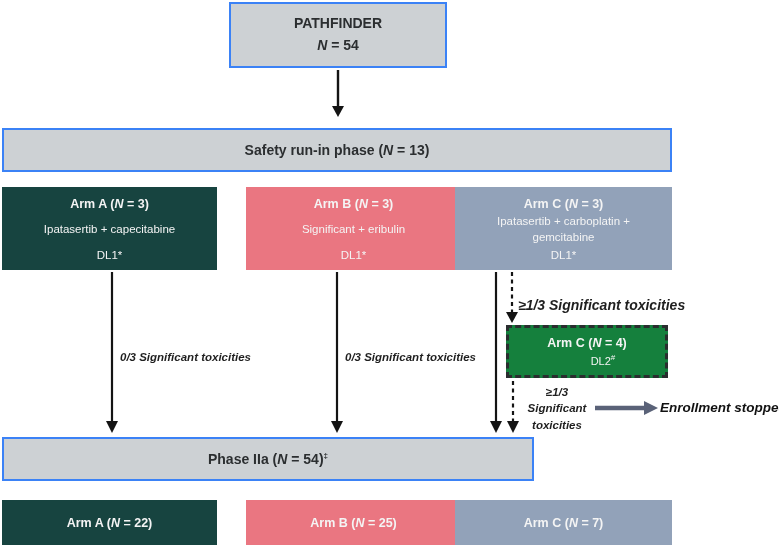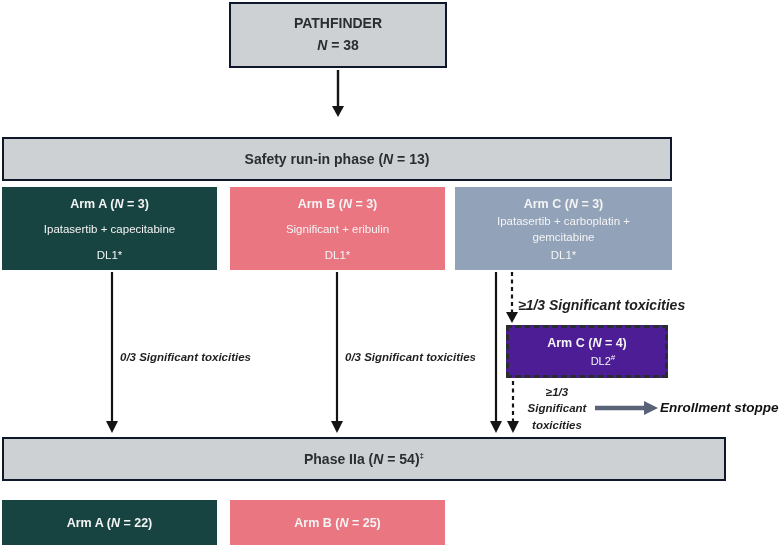--- a/index.html
+++ b/index.html
@@ -5,48 +5,48 @@
   html,body{margin:0;padding:0;background:#ffffff;}
   .canvas{
     position:relative;width:779px;height:547px;background:#ffffff;
     font-family:"Liberation Sans",sans-serif;color:#1a1a1a;overflow:hidden;
   }
   .canvas *{box-sizing:border-box;}
   .overlay{position:absolute;left:0;top:0;pointer-events:none;}
 
   
   .gbox{
-    position:absolute;background:#cdd1d4;border:2px solid #0f172a;
+    position:absolute;background:#cdd1d4;border:2px solid #3b82f6;
     display:flex;align-items:center;justify-content:center;text-align:center;
     font-weight:bold;color:#2b2e30;
   }
   .top-box{left:229px;top:2px;width:218px;height:66px;font-size:14px;line-height:1.55;}
-  .safety-box{left:2px;top:137px;width:670px;height:44px;font-size:14px;}
-  .phase-box{left:2px;top:437px;width:724px;height:44px;font-size:14px;}
+  .safety-box{left:2px;top:128px;width:670px;height:44px;font-size:14px;}
+  .phase-box{left:2px;top:437px;width:532px;height:44px;font-size:14px;}
 
   
   .abox{
     position:absolute;display:flex;flex-direction:column;align-items:center;
     justify-content:space-between;text-align:center;color:#f4f4f4;
     padding:10px 14px 9px 14px;
   }
   .abox .hd{font-weight:bold;font-size:12.5px;}
   .abox .drug{font-size:11.5px;line-height:1.35;}
   .abox .dose{font-size:11.5px;text-align:right;}
   .row1{top:187px;height:83px;}
   .teal{background:#174440;}
-  .pink{background:#ea7681;}
+  .pink{background:#ea7681;margin-left:16px;}
   .slate{background:#92a2b9;}
   .colA{left:2px;width:215px;}
   .colB{left:230px;width:215px;}
   .colC{left:455px;width:217px;}
 
   .dashed-box{
     position:absolute;left:506px;top:325px;width:162px;height:53px;
-    background:#4c1d95;border:3px dashed #2a2d2f;
+    background:#15803d;border:3px dashed #2a2d2f;
     display:flex;flex-direction:column;align-items:center;justify-content:center;
     gap:5px;text-align:center;color:#f4f4f4;
   }
   .dashed-box .hd{font-weight:bold;font-size:12.5px;}
   .dashed-box .dose{font-size:11px;margin-left:32px;}
 
   
   .brow{
     position:absolute;top:500px;height:45px;display:flex;align-items:center;
     justify-content:center;text-align:right;color:#f4f4f4;
@@ -103,21 +103,21 @@
 
     <g>
       <line x1="595" y1="408" x2="644" y2="408" stroke="#5a6278" stroke-width="4.5"></line>
       <polygon points="644,401 644,415 658,408" fill="#5a6278"></polygon>
     </g>
   </svg>
 
   <div class="gbox top-box">
     <div>
       <div>PATHFINDER</div>
-      <div><i>N</i><span> = 38</span></div>
+      <div><i>N</i><span> = 54</span></div>
     </div>
   </div>
 
   <div class="gbox safety-box">
     <span><span>Safety run-in phase (</span><i>N</i><span> = 13)</span></span>
   </div>
 
   <div class="abox row1 colA teal">
     <div class="hd"><span>Arm A (</span><i>N</i><span> = 3)</span></div>
     <div class="drug">Ipatasertib + capecitabine</div>
@@ -155,14 +155,17 @@
   <div class="gbox phase-box">
     <span><span>Phase IIa (</span><i>N</i><span> = 54)</span><sup>‡</sup></span>
   </div>
 
   <div class="brow colA teal">
     <span><span>Arm A (</span><i>N</i><span> = 22)</span></span>
   </div>
   <div class="brow colB pink">
     <span><span>Arm B (</span><i>N</i><span> = 25)</span></span>
   </div>
+  <div class="brow colC slate">
+    <span><span>Arm C (</span><i>N</i><span> = 7)</span></span>
+  </div>
 
 </div>
 
 </body></html>

